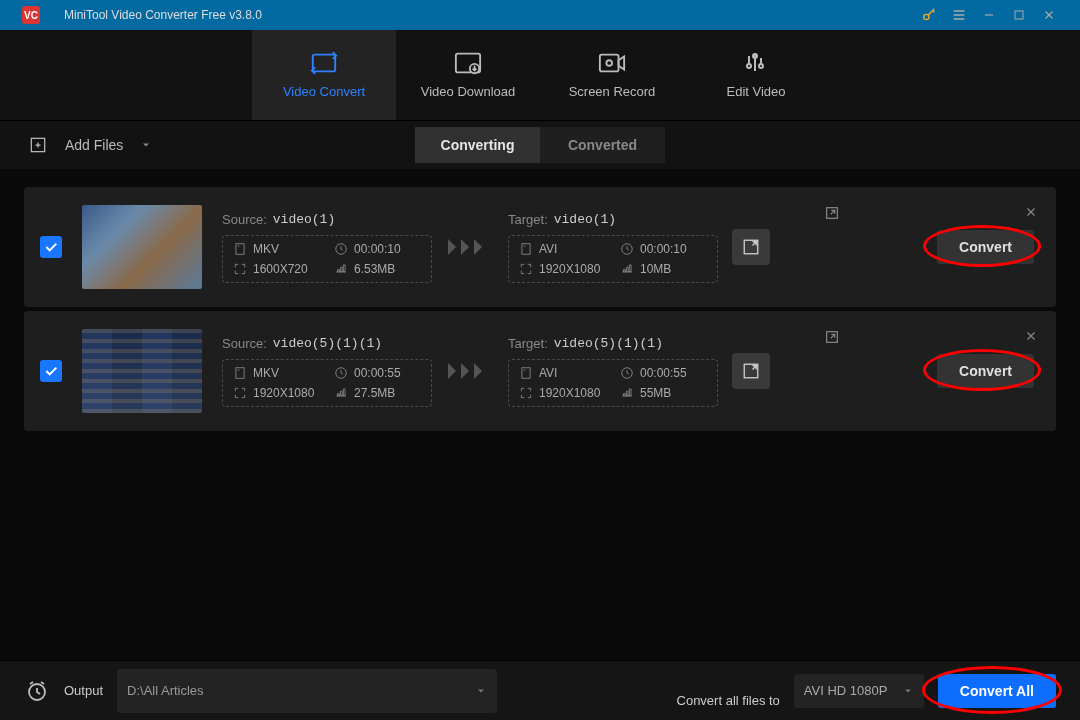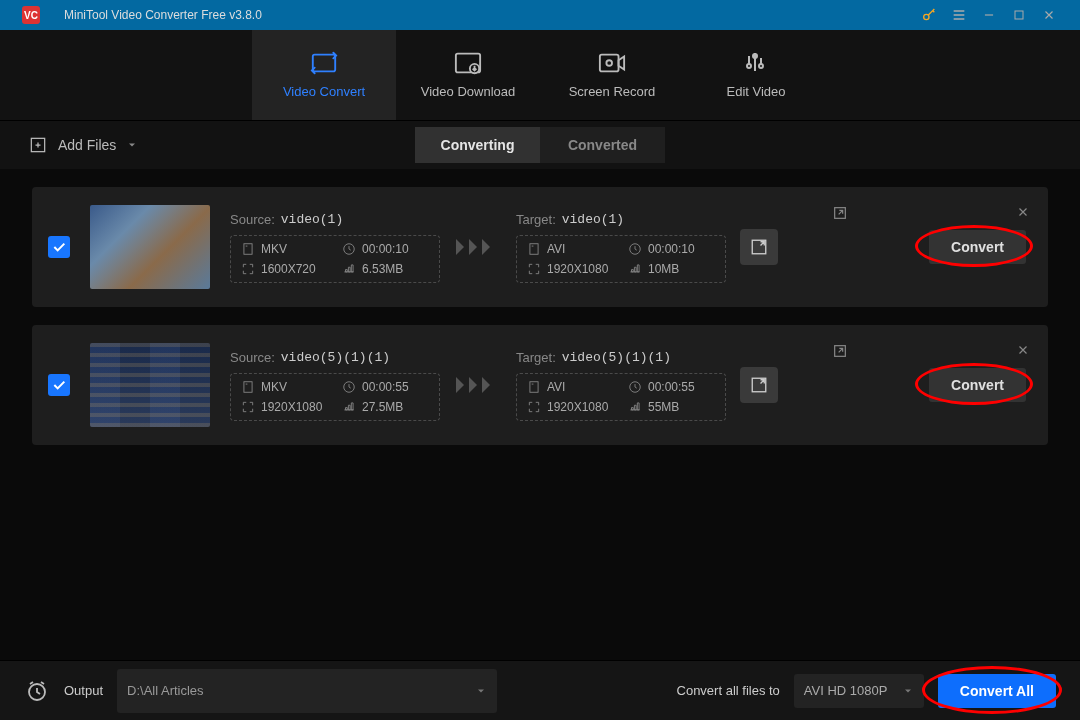--- a/index.html
+++ b/index.html
@@ -9,26 +9,26 @@
 .app-title { font-size: 12px; color: #ddd; flex: 1; }
 .titlebar-btns { display: flex; align-items: center; gap: 12px; }
 .tb-icon { width: 18px; height: 18px; display: flex; align-items: center; justify-content: center; cursor: pointer; }
 .key-icon svg { stroke: #f5a623; }
 .tabs-row { display: flex; justify-content: center; background: #121212; border-bottom: 1px solid #000; }
 .main-tab { width: 144px; height: 90px; display: flex; flex-direction: column; align-items: center; justify-content: center; gap: 10px; cursor: pointer; color: #bbb; }
 .main-tab.active { background: #232323; color: #2f80ff; }
 .main-tab .tab-icon { width: 28px; height: 22px; display: flex; align-items: center; justify-content: center; }
 .main-tab span { font-size: 13px; }
 .toolbar { height: 48px; background: #121212; display: flex; align-items: center; padding: 0 28px; }
-.add-files { display: flex; align-items: center; gap: 10px; color: #bbb; font-size: 14px; cursor: pointer; }
+.add-files { display: flex; align-items: center; gap: 17px; color: #bbb; font-size: 14px; cursor: pointer; }
 .sub-tabs { margin-left: auto; margin-right: auto; display: flex; position: absolute; left: 50%; transform: translateX(-50%); }
 .sub-tab { width: 125px; height: 36px; display: flex; align-items: center; justify-content: center; font-size: 14px; font-weight: 600; cursor: pointer; background: #1f1f1f; color: #888; }
 .sub-tab.active { background: #313131; color: #e5e5e5; }
 .toolbar-wrap { position: relative; height: 48px; display: flex; align-items: center; }
-.file-list { padding: 18px 32px; flex: 1; overflow-y: auto; display: flex; flex-direction: column; gap: 18px; }
+.file-list { padding: 18px 24px; flex: 1; overflow-y: auto; display: flex; flex-direction: column; gap: 4px; }
 .file-card { background: #1e1e1e; border-radius: 4px; padding: 18px 22px 18px 16px; display: flex; align-items: center; position: relative; }
 .check { width: 22px; height: 22px; background: #1876ff; border-radius: 3px; display: flex; align-items: center; justify-content: center; margin-right: 20px; cursor: pointer; }
 .thumb { width: 120px; height: 84px; border-radius: 2px; background: linear-gradient(135deg,#2a3a5a,#4a5a7a,#3a4a6a); position: relative; overflow: hidden; margin-right: 20px; }
 .thumb.t1 { background: linear-gradient(135deg,#3a5a8a 0%,#6a8aaa 30%,#8a6a4a 60%,#5a7a9a 100%); }
 .thumb.t2 { background: linear-gradient(180deg,#1a2a4a 0%,#2a3a5a 100%); }
 .thumb.t2::before { content: ""; position: absolute; inset: 0; background: repeating-linear-gradient(0deg, rgba(255,200,100,0.15) 0 4px, transparent 4px 10px), repeating-linear-gradient(90deg, rgba(100,150,255,0.1) 0 30px, transparent 30px 60px); }
 .info-block { display: flex; flex-direction: column; gap: 8px; min-width: 210px; }
 .info-block.target { min-width: 210px; }
 .label-row { font-size: 13px; color: #888; display: flex; align-items: center; gap: 6px; }
 .label-row .name { color: #ccc; font-family: Liberation Mono, monospace; }
@@ -39,21 +39,21 @@
 .edit-btn { width: 38px; height: 36px; background: #3a3a3a; border-radius: 4px; display: flex; align-items: center; justify-content: center; margin-left: 14px; cursor: pointer; }
 .open-out { position: absolute; top: 18px; left: 800px; cursor: pointer; }
 .close-card { position: absolute; top: 18px; right: 18px; cursor: pointer; color: #888; }
 .convert-btn { margin-left: auto; background: #333333; border-radius: 3px; padding: 9px 22px; font-size: 14px; font-weight: 600; color: #e0e0e0; cursor: pointer; position: relative; }
 .circle-highlight { position: absolute; border: 3px solid #ff0000; border-radius: 50%; pointer-events: none; }
 .footer { height: 60px; background: #151515; border-top: 1px solid #000; display: flex; align-items: center; padding: 0 24px; gap: 14px; }
 .clock-icon { width: 26px; height: 26px; display: flex; align-items: center; justify-content: center; }
 .output-label { font-size: 13px; color: #ccc; }
 .output-path { background: #232323; height: 44px; width: 380px; border-radius: 3px; display: flex; align-items: center; padding: 0 10px; font-size: 13px; color: #999; cursor: pointer; }
 .output-path .chev { margin-left: auto; }
-.footer-right { margin-left: auto; display: flex; align-items: center; gap: 14px; }
+.footer-right { margin-left: auto; display: flex; align-items: flex-end; gap: 14px; }
 .convert-all-label { font-size: 13px; color: #ccc; }
 .format-select { background: #232323; height: 34px; width: 130px; border-radius: 3px; display: flex; align-items: center; padding: 0 10px; font-size: 13px; color: #aaa; cursor: pointer; }
 .convert-all-btn { background: #0d6efd; color: #fff; font-weight: 600; font-size: 14px; padding: 9px 22px; border-radius: 3px; cursor: pointer; position: relative; }
 </style>
 </head>
 <body>
 
 <div class="titlebar">
   <div class="app-logo">VC</div>
   <div class="app-title">MiniTool Video Converter Free v3.8.0</div>

